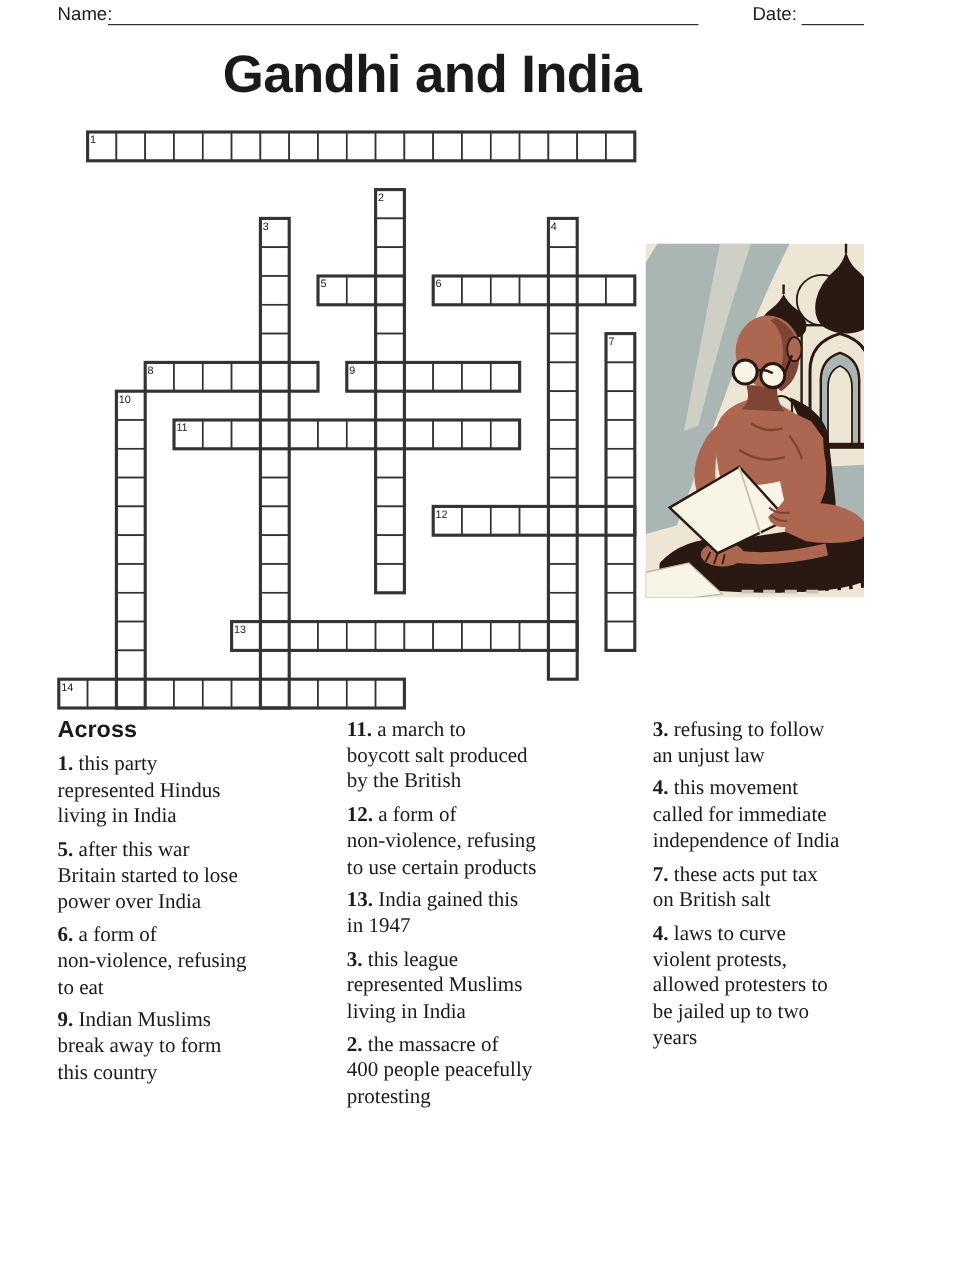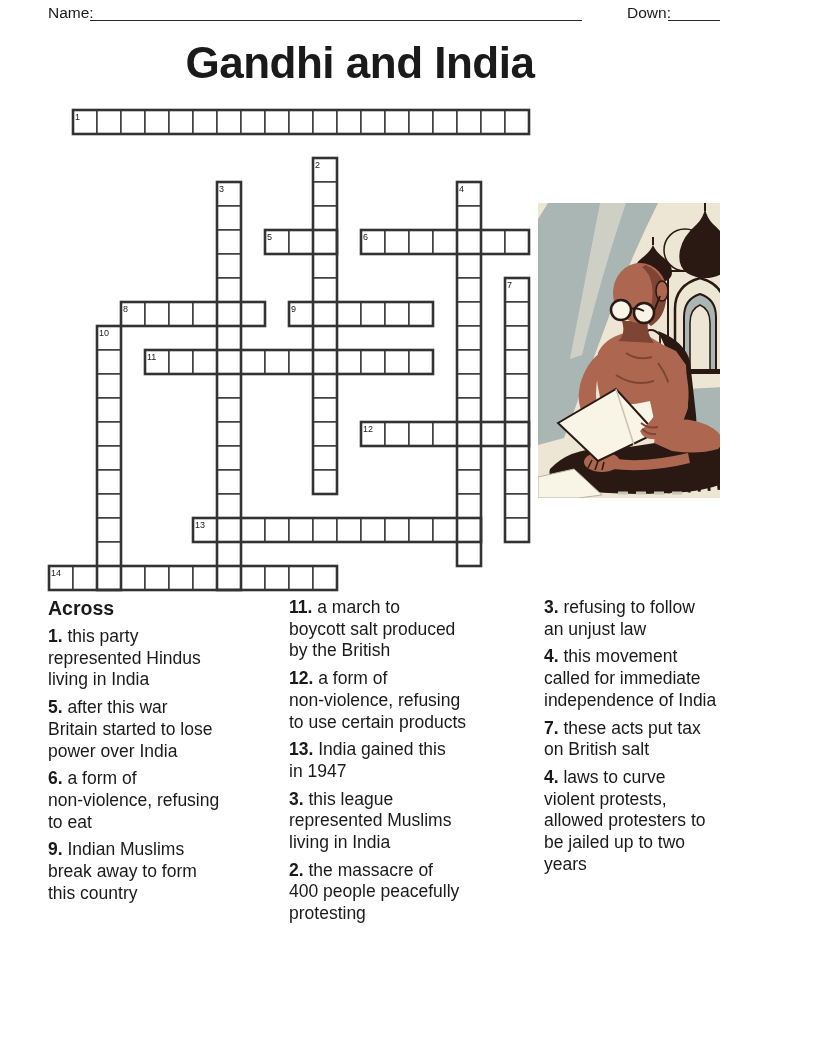--- a/index.html
+++ b/index.html
@@ -6,32 +6,32 @@
   .page{position:relative;width:720px;height:1056px;background:#ffffff;
         font-family:"Liberation Sans",sans-serif;color:#1a1a1a;overflow:hidden;}
   .abs{position:absolute;}
   .hdr-label{font-size:15.5px;}
   .hdr-line{border-top:1.6px solid #2a2a2a;height:0;}
   h1.title{margin:0;left:0;right:0;text-align:center;top:38px;font-size:44px;
            font-weight:700;letter-spacing:-0.5px;}
   .clue-col{position:absolute;top:597px;}
   .clue-heading{font-size:19.5px;font-weight:bold;
                 margin:0 0 7px 0;line-height:22px;}
-  p.clue{margin:0 0 6px 0;font-size:17.5px;line-height:21.7px;white-space:pre-line;}
+  p.clue{margin:0 0 6px 0;font-size:17.5px;line-height:21.7px;white-space:pre-line;font-family:Liberation Serif, serif;}
   p.clue b{font-weight:bold;}
   svg text{user-select:none;}
 </style>
 </head>
 <body>
 
 <div class="page">
 
   <span class="abs hdr-label" style="left:48px;top:4px;">Name:</span>
   <div class="abs hdr-line" style="left:90px;top:20px;width:492px;"></div>
-  <span class="abs hdr-label" style="left:627px;top:4px;">Down:</span>
+  <span class="abs hdr-label" style="left:627px;top:4px;">Date:</span>
   <div class="abs hdr-line" style="left:668px;top:20px;width:73px;"></div>
 
   <h1 class="abs title">Gandhi and India</h1>
 
   <svg id="grid-svg" class="abs" style="left:0;top:0;" width="816" height="620" viewBox="0 0 816 620">
       <g fill="#ffffff" stroke="#333333" stroke-width="1.4">
         <rect x="73" y="110" width="24" height="24"></rect>
         <rect x="97" y="110" width="24" height="24"></rect>
         <rect x="121" y="110" width="24" height="24"></rect>
         <rect x="145" y="110" width="24" height="24"></rect>

